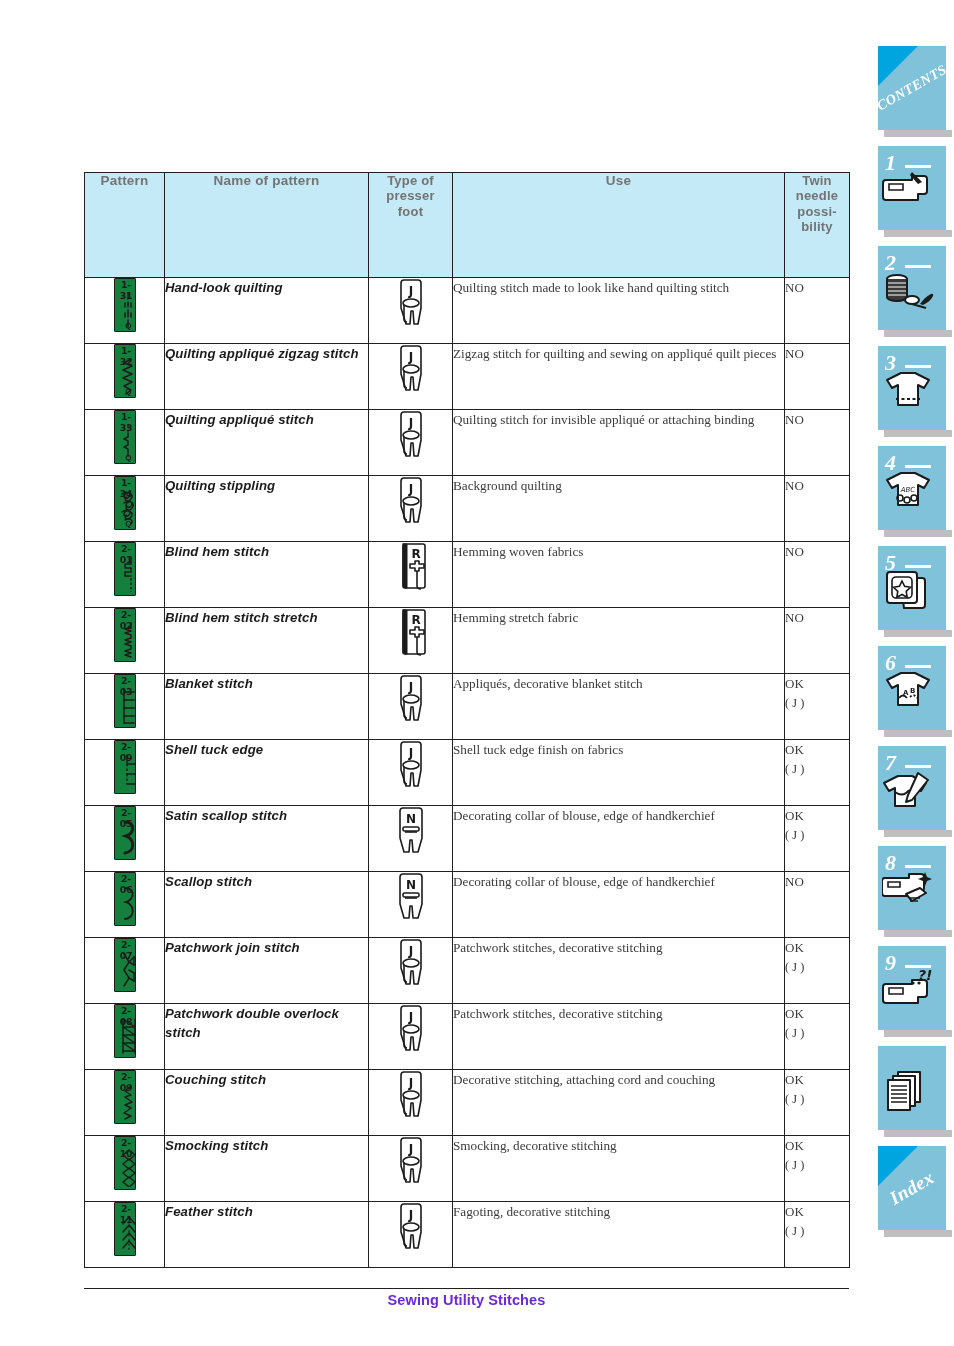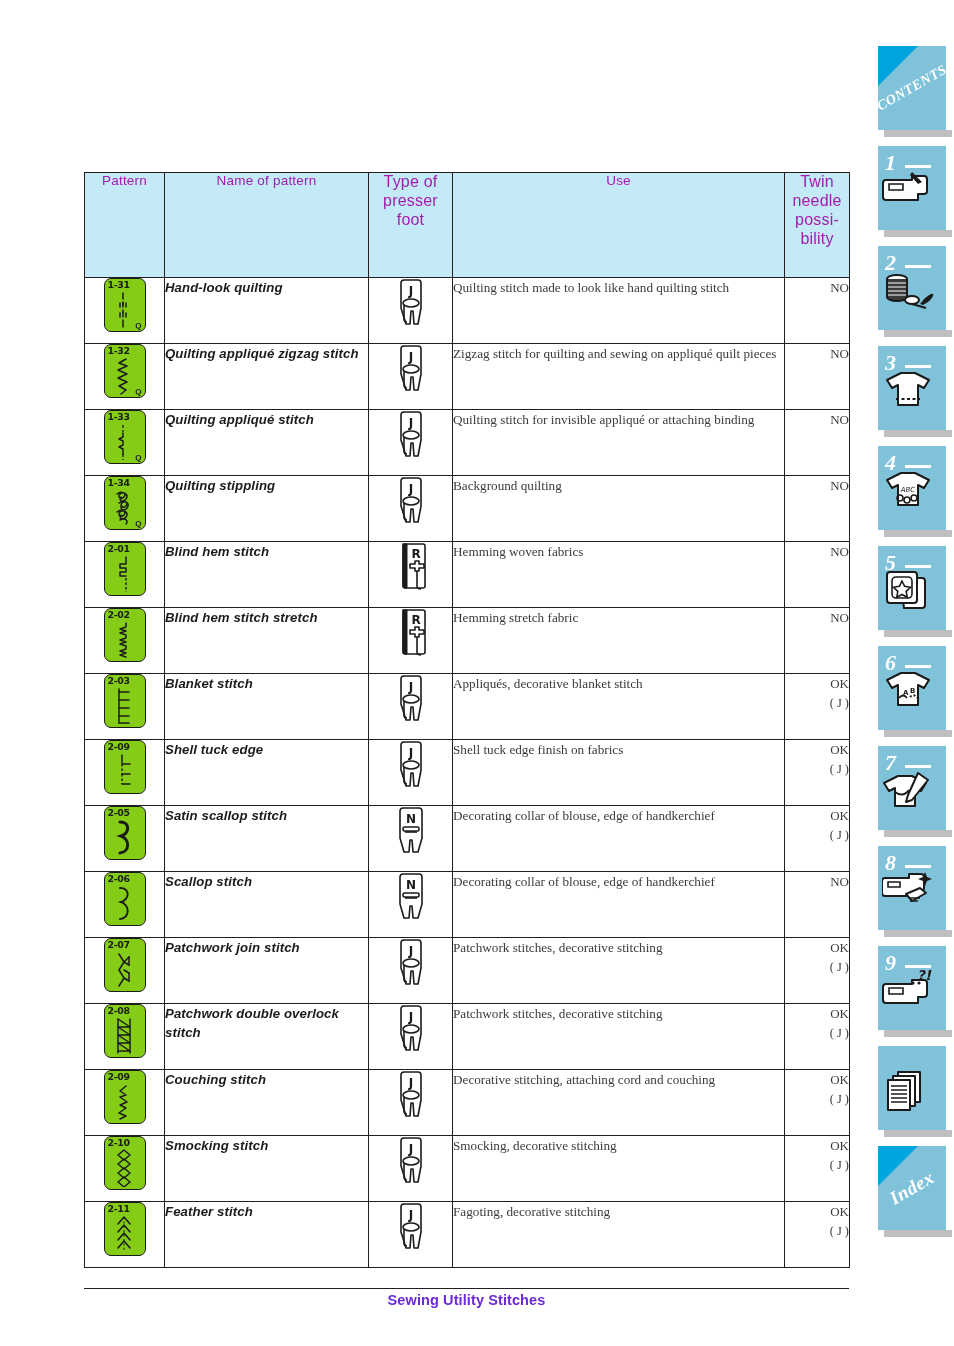--- a/index.html
+++ b/index.html
@@ -45,27 +45,27 @@
   col.c-name    { width: 204px; }
   col.c-foot    { width: 84px; }
   col.c-use     { width: 332px; }
   col.c-twin    { width: 65px; }
 
   thead th {
     background: #c5eaf7;
     height: 104px;
     text-align: center;
     vertical-align: middle;
-    font-weight: normal;
+    font-weight: bold;
     font-size: 13.5px;
-    color: #a21caf;
+    color: #737373;
     line-height: 1.18;
     letter-spacing: .2px;
   }
-  thead th.small-head { font-size: 16px; }
+  thead th.small-head { font-size: 13px; }
 
   tbody tr { height: 66px; }
 
   td.cell-pattern {
     text-align: center;
     vertical-align: middle;
     padding: 4px 0;
   }
   td.cell-name {
     font-weight: bold;
@@ -83,38 +83,38 @@
   }
   td.cell-use {
     font-size: 13.2px;
     color: #3b3b3b;
     padding: 9px 9px 6px 10px;
     line-height: 1.55;
     text-align: justify;
     font-family: "Liberation Serif", serif;
   }
   td.cell-twin {
-    text-align: right;
+    text-align: left;
     font-size: 13px;
     color: #3b3b3b;
     padding-top: 9px;
     line-height: 1.55;
     font-family: "Liberation Serif", serif;
   }
   .twin-sub { display: block; font-size: 12.4px; }
 
   
   .pattern-chip {
     display: inline-block;
     position: relative;
-    width: 42px;
+    width: 22px;
     height: 54px;
     border: 1.6px solid #1b1b1b;
-    border-radius: 7px;
-    background: #84cc16;
+    border-radius: 1px;
+    background: #15803d;
     box-sizing: border-box;
   }
   .pattern-chip .chip-id {
     position: absolute;
     left: 3px; top: 0px;
     font-size: 9.4px;
     font-weight: bold;
     color: #1b1b1b;
     font-family: "DejaVu Sans", sans-serif;
     letter-spacing: -0.3px;

